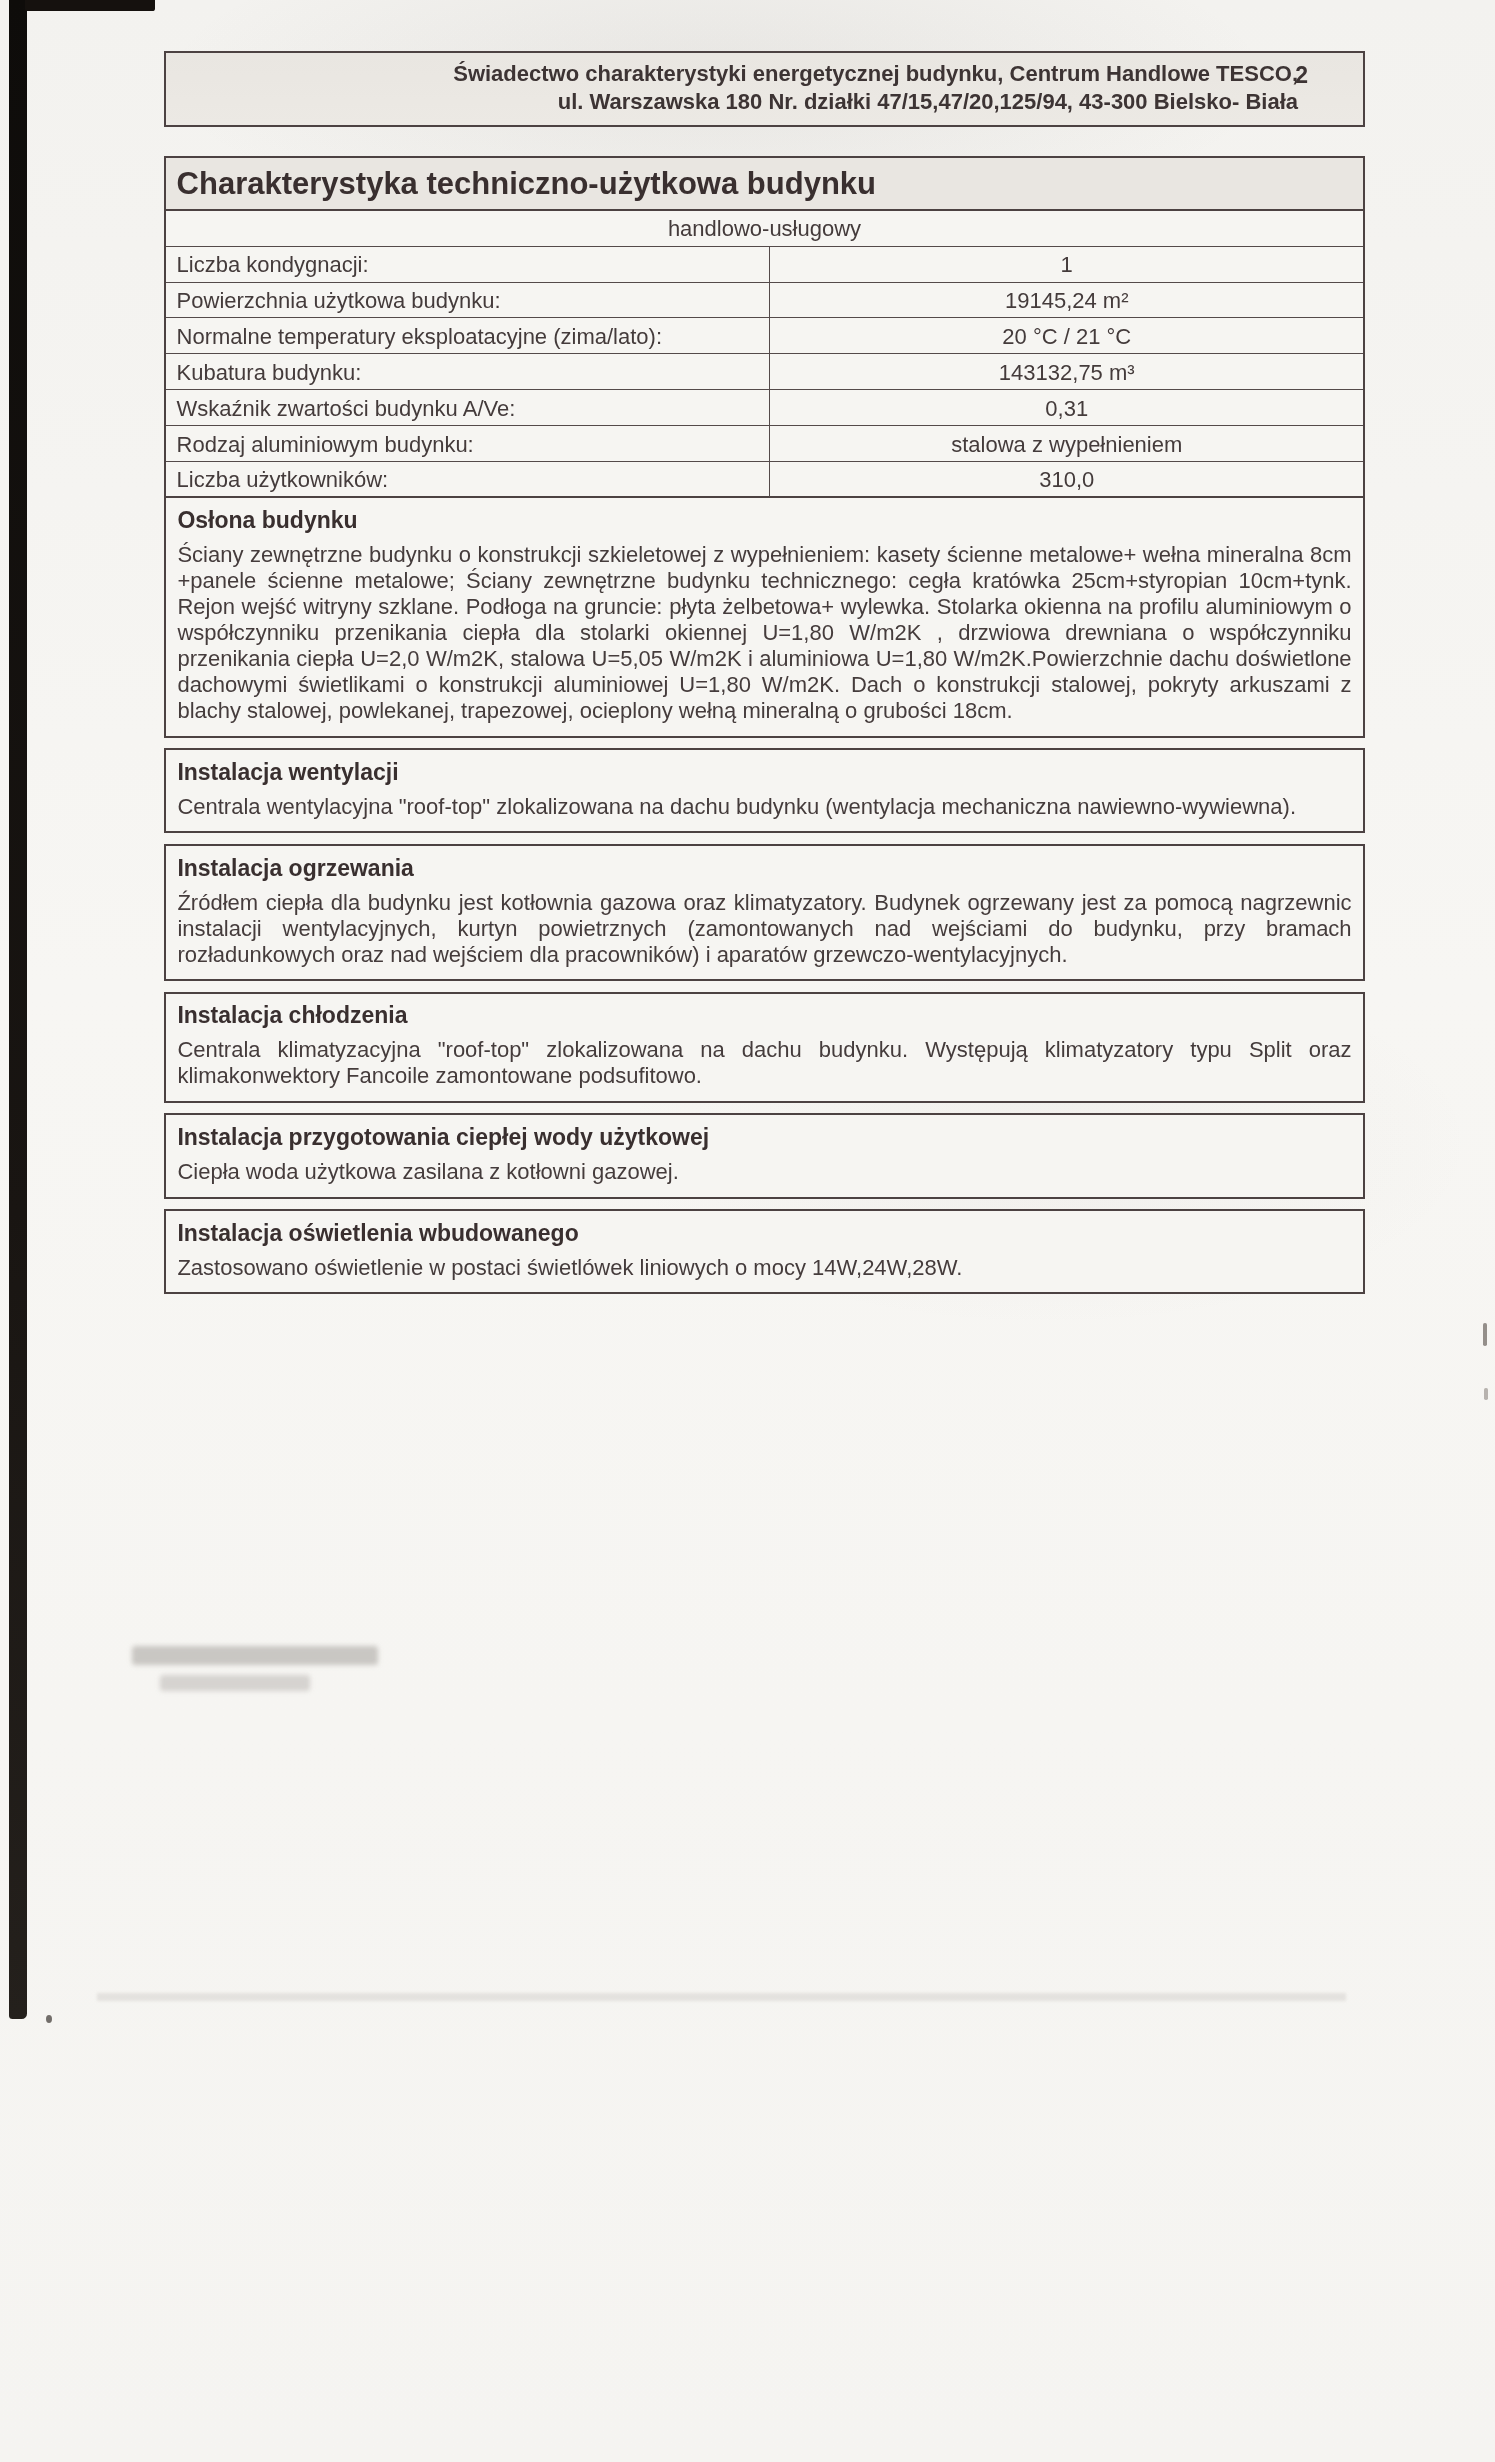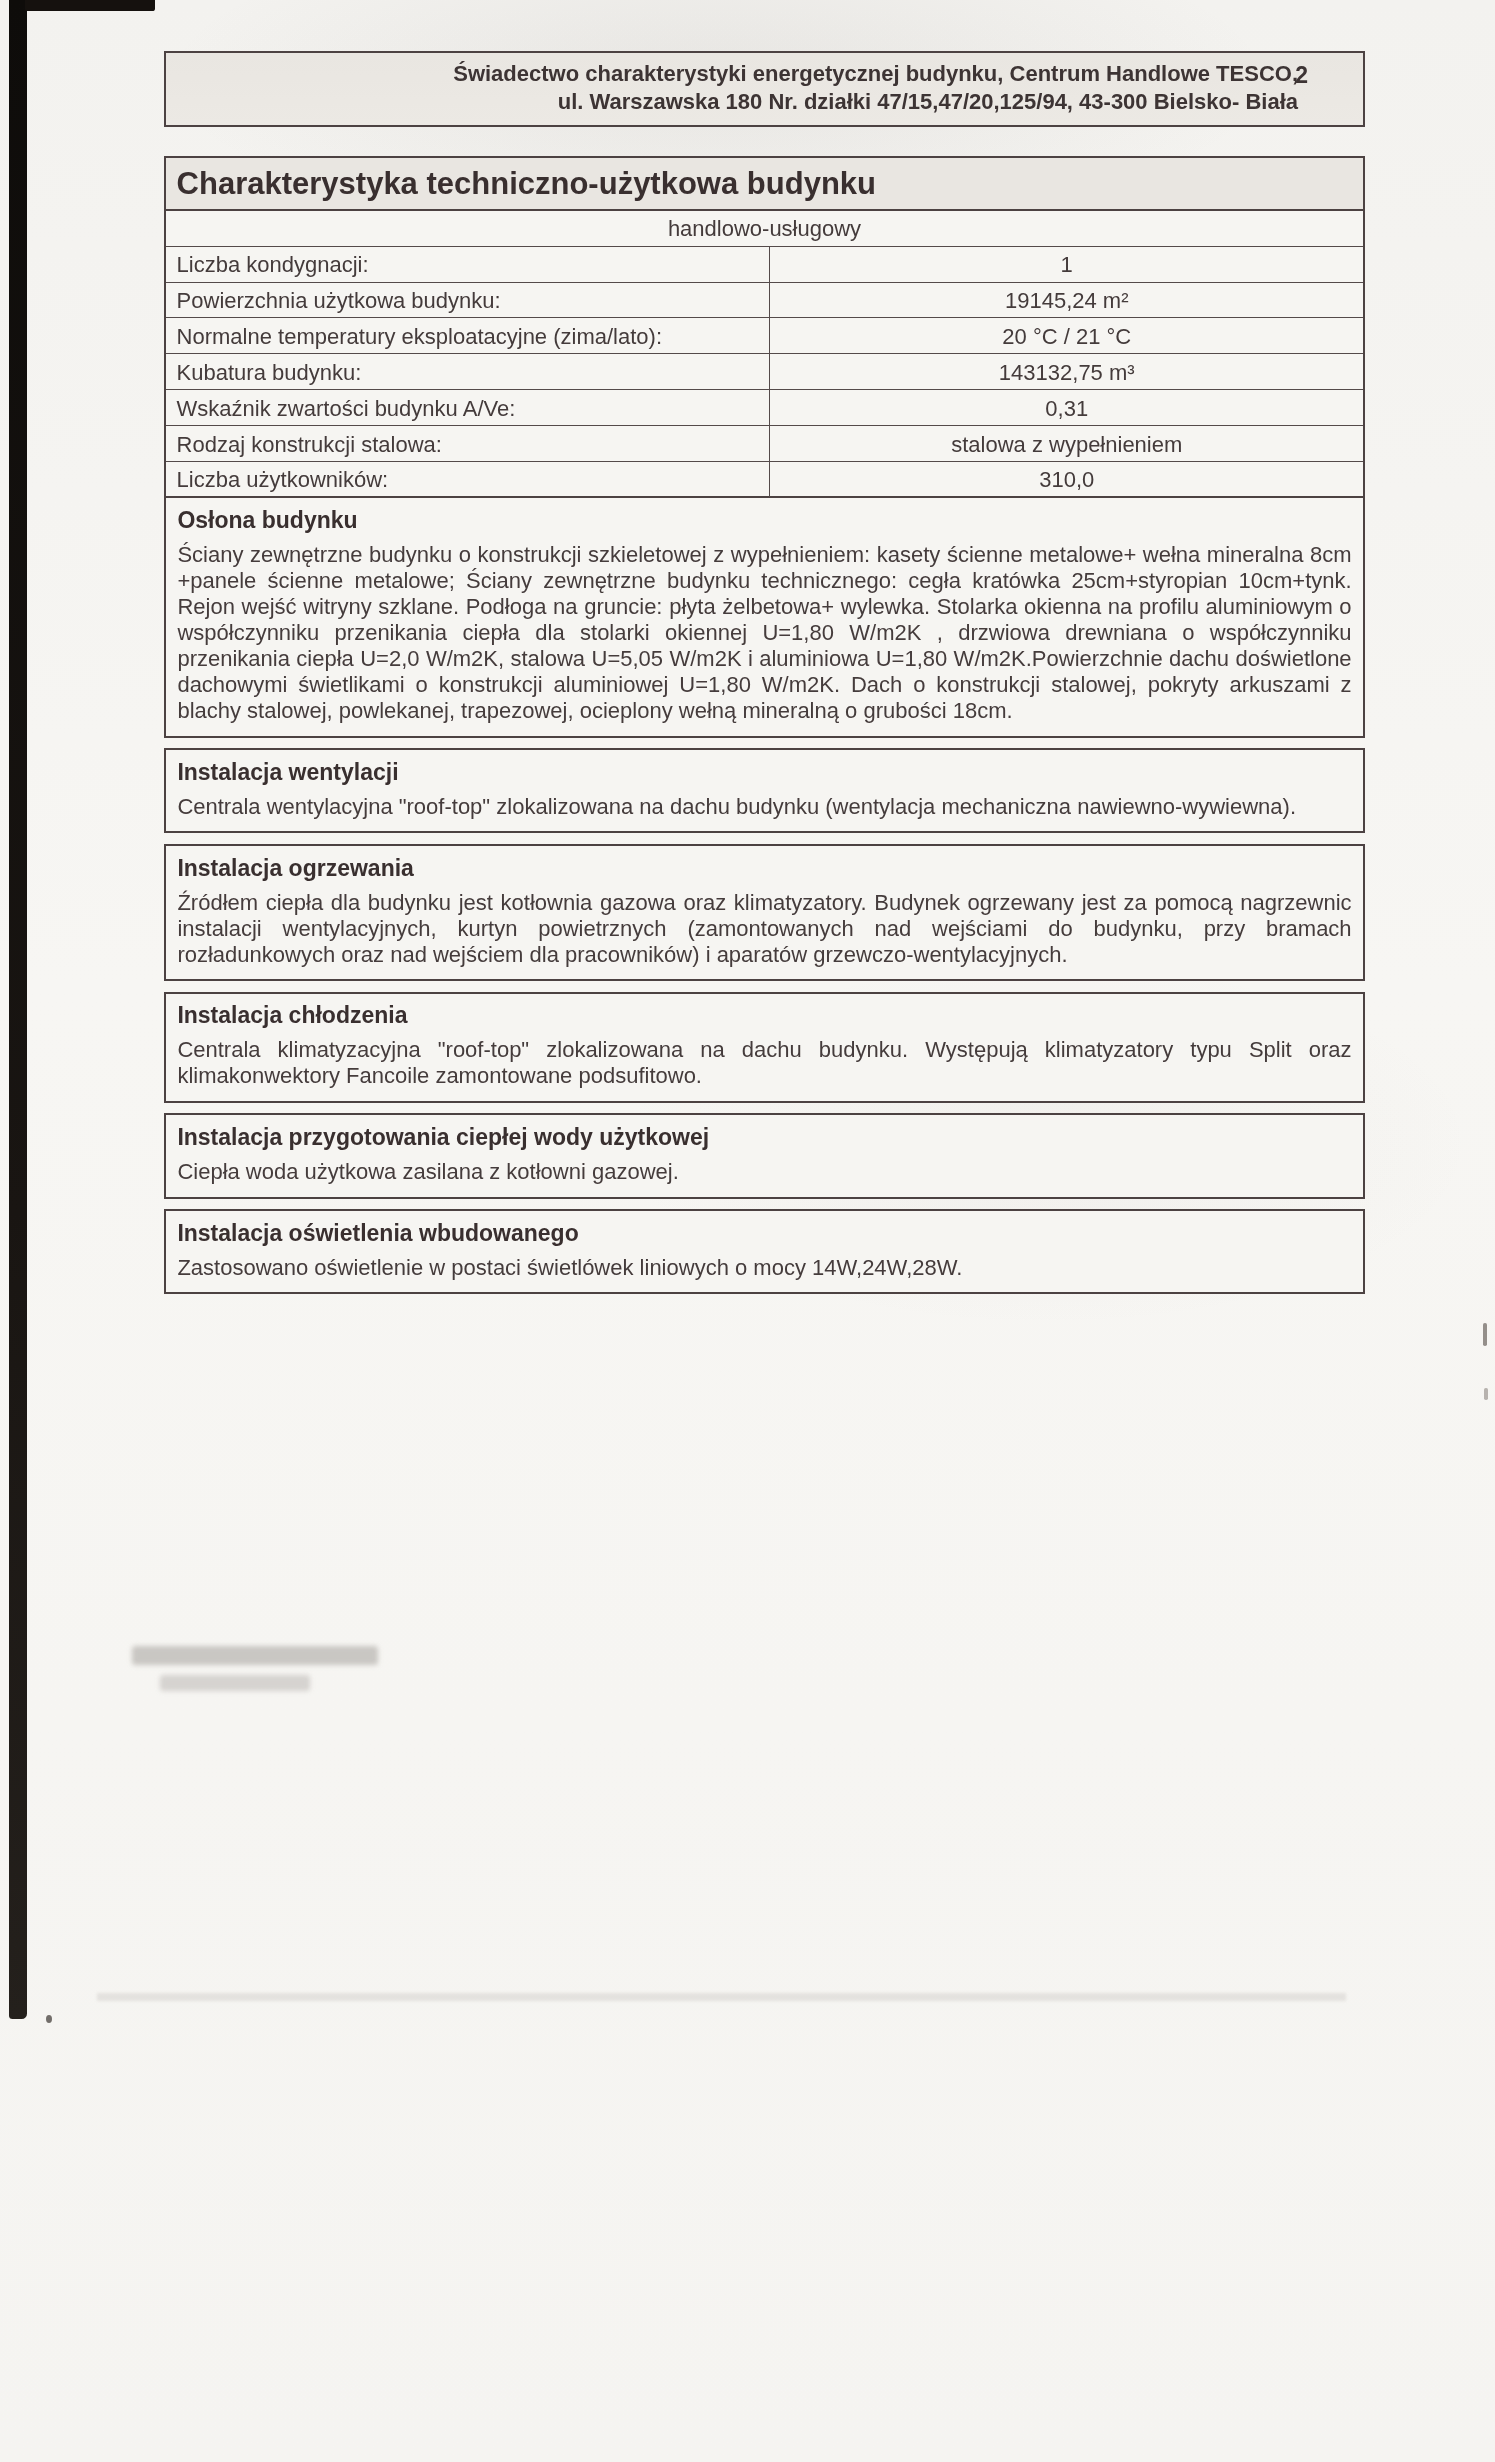--- a/index.html
+++ b/index.html
@@ -149,21 +149,21 @@
       </div>
       <div class="trow">
         <div class="tlabel">Kubatura budynku:</div>
         <div class="tvalue">143132,75 m³</div>
       </div>
       <div class="trow">
         <div class="tlabel">Wskaźnik zwartości budynku A/Ve:</div>
         <div class="tvalue">0,31</div>
       </div>
       <div class="trow">
-        <div class="tlabel">Rodzaj konstrukcji stalowa:</div>
+        <div class="tlabel">Rodzaj aluminiowym budynku:</div>
         <div class="tvalue">stalowa z wypełnieniem</div>
       </div>
       <div class="trow">
         <div class="tlabel">Liczba użytkowników:</div>
         <div class="tvalue">310,0</div>
       </div>
     </div>
 
     <div class="section-box attached">
       <div class="section-title">Osłona budynku</div>

